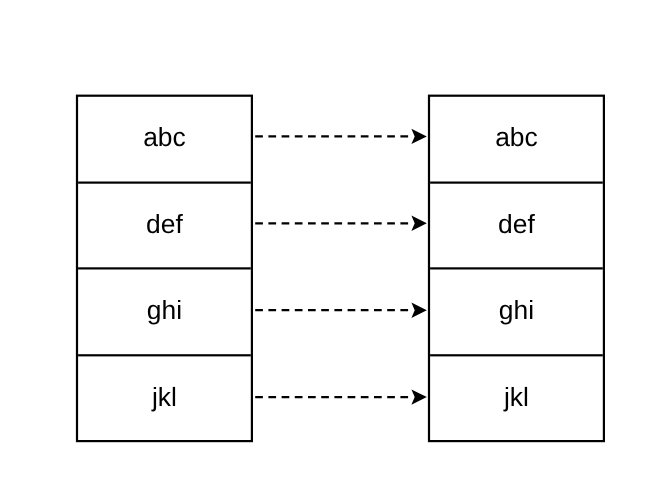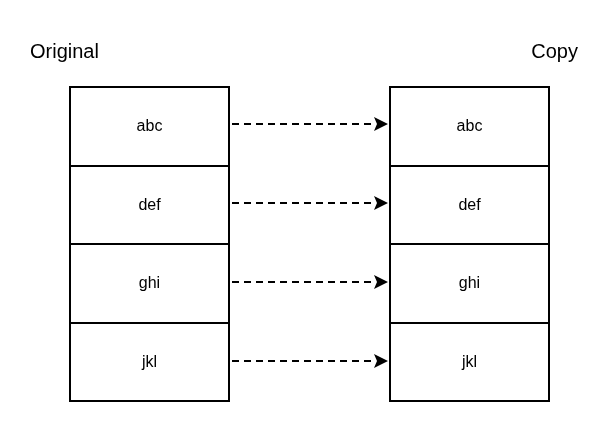--- a/index.html
+++ b/index.html
@@ -44,44 +44,42 @@
   #table-original { left: 69px; }
   #table-copy     { left: 389px; }
 
   .cell {
     flex: 1 1 0;
     box-sizing: border-box;
     border-bottom: 2px solid #000000;
     display: flex;
     align-items: center;
     justify-content: center;
-    font-size: 16px;
+    font-size: 24px;
     line-height: 20px;
     color: #000000;
   }
   .cell:last-child { border-bottom: none; border-radius: 22px; }
 
   
   #arrow-layer {
     position: absolute;
     left: 0;
     top: 0;
     width: 604px;
     height: 438px;
     pointer-events: none;
   }
 </style>
 </head>
 <body>
 
 <div id="canvas">
 
-  <div class="heading" id="heading-original">Original</div>
 
-  <div class="heading" id="heading-copy">Copy</div>
 
   <div class="table" id="table-original">
     <div class="cell">abc</div>
     <div class="cell">def</div>
     <div class="cell">ghi</div>
     <div class="cell">jkl</div>
   </div>
 
   <div class="table" id="table-copy">
     <div class="cell">abc</div>

